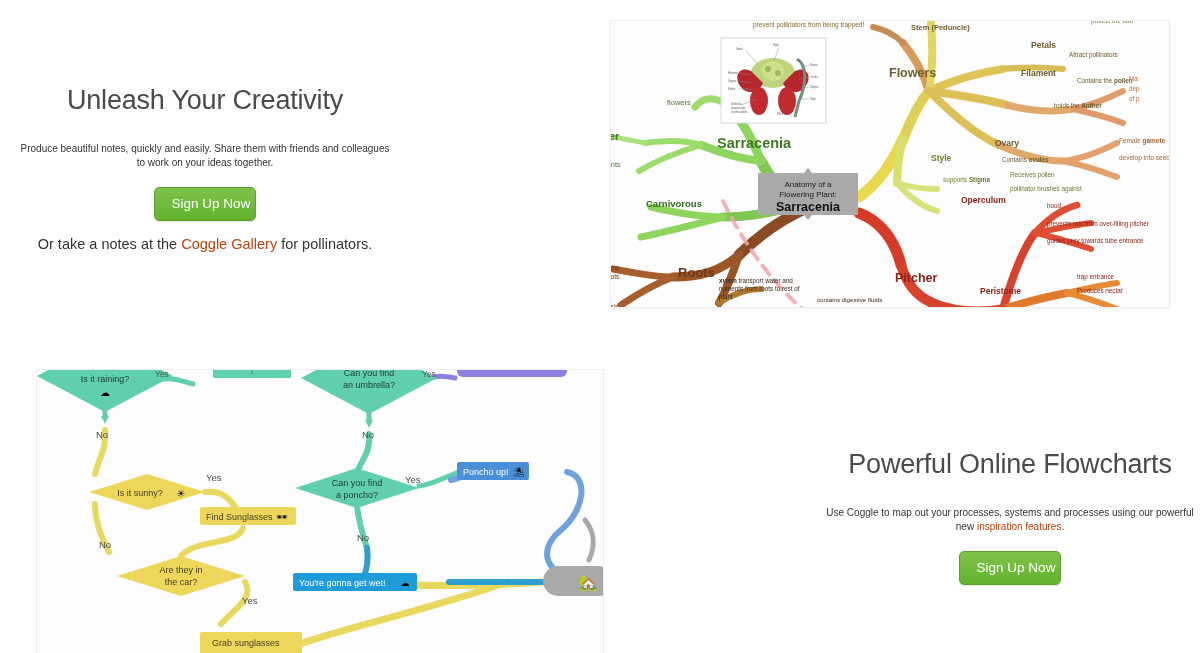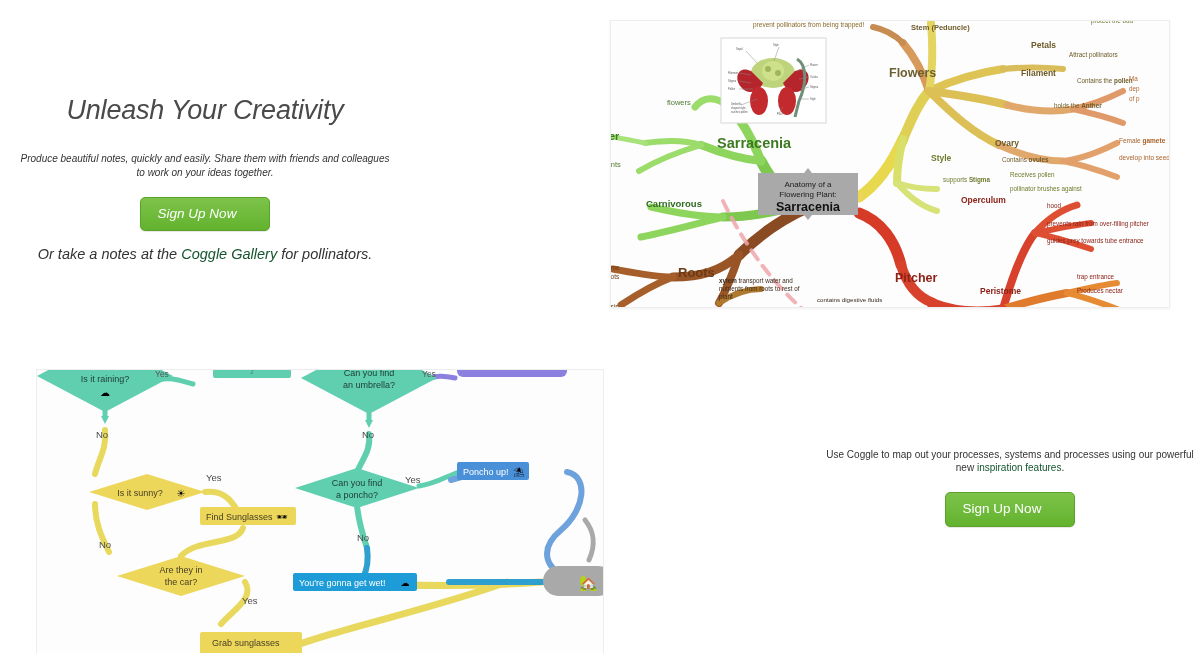--- a/index.html
+++ b/index.html
@@ -27,38 +27,38 @@
     font-size: 10px;
     line-height: 1.32;
     color: #333333;
   }
   .promo p.sub {
     margin: 14px 0 0 0;
     font-size: 14.5px;
     line-height: 1.32;
     color: #333333;
   }
-  .promo a.link { color: #14532d; text-decoration: none; text-align: right; }
+  .promo a.link { color: #c2410c; text-decoration: none; text-align: right; }
 
   .signup-btn {
     display: inline-block;
     background: linear-gradient(#7dc34a, #63b22e);
     border: 1px solid #5aa229;
     border-radius: 5px;
     color: #ffffff;
     font-size: 13.5px;
-    padding: 9px 33px 10px 17px;
+    padding: 9px 5px 10px 17px;
     text-align: center;
     box-shadow: 0 1px 1px rgba(0,0,0,0.10);
     cursor: pointer;
     line-height: 1;
   }
 
   
-  #promo-creativity { left: 20px; top: 94px; width: 370px; font-style: italic; }
+  #promo-creativity { left: 20px; top: 84px; width: 370px; }
 
   
   #promo-flowcharts { left: 820px; top: 448px; width: 380px; }
 
   
   .shot {
     position: absolute;
     background: #fdfdfd;
     border: 1px solid #ededed;
     box-shadow: 0 1px 3px rgba(0,0,0,0.06);
@@ -81,20 +81,21 @@
   <div class="promo" id="promo-creativity">
     <h2>Unleash Your Creativity</h2>
     <p class="body">Produce beautiful notes, quickly and easily. Share them with friends and colleagues to work on your ideas together.</p>
     <div>
       <span class="signup-btn">Sign Up Now</span>
     </div>
     <p class="sub"><span>Or take a notes at the </span><a class="link" href="#">Coggle Gallery</a><span> for pollinators.</span></p>
   </div>
 
   <div class="promo" id="promo-flowcharts">
+    <h2>Powerful Online Flowcharts</h2>
     <p class="body"><span>Use Coggle to map out your processes, systems and processes using our powerful new </span><a class="link" href="#">inspiration features</a><span>.</span></p>
     <div>
       <span class="signup-btn">Sign Up Now</span>
     </div>
   </div>
 
   <div class="shot" id="mindmap-shot">
     <svg width="560" height="288" viewBox="0 0 560 288" xmlns="http://www.w3.org/2000/svg">
       <rect x="0" y="0" width="560" height="288" fill="#fdfdfd"></rect>
 

